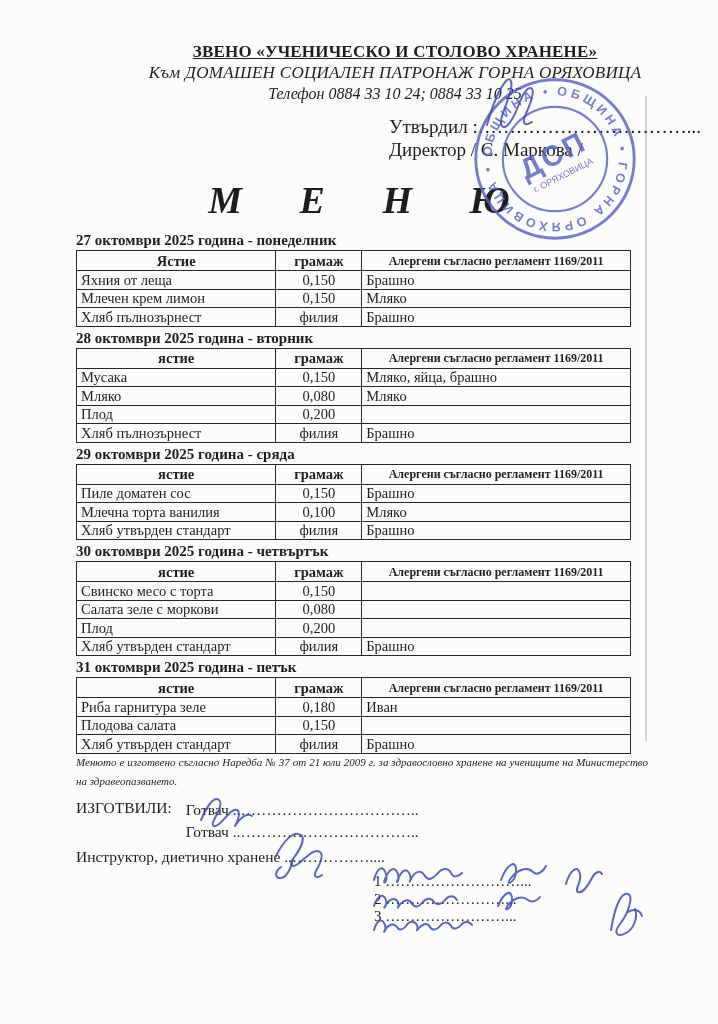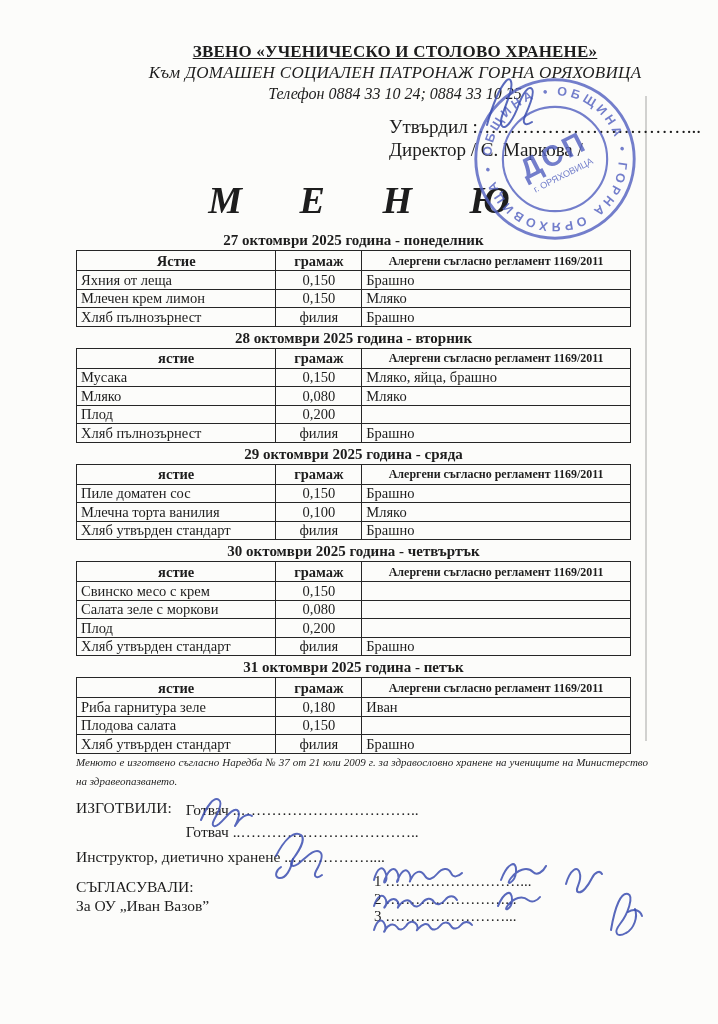--- a/index.html
+++ b/index.html
@@ -24,21 +24,21 @@
   .sig-instr { left:268px; top:818px; width:78px;  height:62px; }
   .sig-board { left:366px; top:858px; width:292px; height:84px; }
   
   .menu-title {
     position:absolute; top:178px; left:0; width:718px; box-sizing:border-box;
     text-align:center; font-size:38px; font-weight:bold; font-style:italic;
     letter-spacing:24px; padding-left:24px; z-index:2;
   }
   
   .days { position:absolute; top:229px; left:76px; width:555px; z-index:2; }
-  .day-title { text-align:center; font-weight:bold; font-size:15px; line-height:16px; margin:3px 0 2px; }
+  .day-title { font-weight:bold; font-size:15px; line-height:16px; margin:3px 0 2px; }
   table.menu { width:100%; border-collapse:collapse; table-layout:fixed; font-size:14.5px; }
   table.menu th, table.menu td { border:1.5px solid #262626; padding:1.5px 4px; overflow:hidden; white-space:nowrap; }
   table.menu th { font-weight:bold; text-align:center; line-height:16px; font-size:14.5px; }
   table.menu th.allergen-h { font-weight:bold; font-size:12px; line-height:16px; }
   table.menu td { line-height:14.5px; }
   td.dish { text-align:left; padding-left:6px; }
   td.weight { text-align:center; }
   td.allergen { text-align:left; padding-left:9px; }
   
   .note { position:absolute; top:753px; left:76px; width:572px; font-style:italic; font-size:11px; line-height:19px; text-align:justify; z-index:2; }
@@ -221,21 +221,21 @@
             <col style="width:15.5%">
             <col style="width:48.5%">
           </colgroup>
         <tbody>
             <tr>
           <th>ястие</th>
           <th>грамаж</th>
           <th class="allergen-h">Алергени съгласно регламент 1169/2011</th>
         </tr>
         <tr>
-          <td class="dish">Свинско месо с крем</td>
+          <td class="dish">Свинско месо с торта</td>
           <td class="weight">0,150</td>
           <td class="allergen"></td>
         </tr>
         <tr>
           <td class="dish">Салата зеле с моркови</td>
           <td class="weight">0,080</td>
           <td class="allergen"></td>
         </tr>
         <tr>
           <td class="dish">Плод</td>
@@ -291,24 +291,20 @@
   <div class="prepared">
     <div class="label">ИЗГОТВИЛИ:</div>
     <div class="cooks">
       <div>Готвач ..……………………………..</div>
       <div>Готвач ..……………………………..</div>
     </div>
   </div>
 
   <div class="instructor">Инструктор, диетично хранене ..……………....</div>
 
-  <div class="agreed">
-    <div>СЪГЛАСУВАЛИ:</div>
-    <div>За  ОУ „Иван Вазов”</div>
-  </div>
 
   <div class="sign-lines">
     <div>1 ………………………...</div>
     <div>2 ……………………...</div>
     <div>3 ……………………...</div>
   </div>
 
   <div class="scan-line"></div>
 
 </div>

